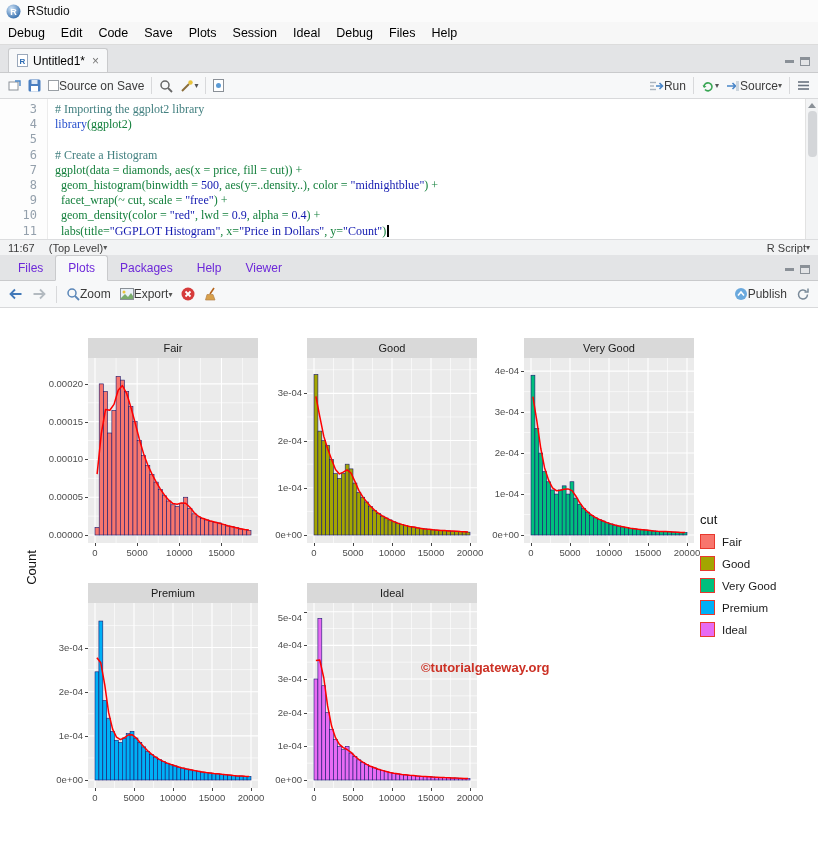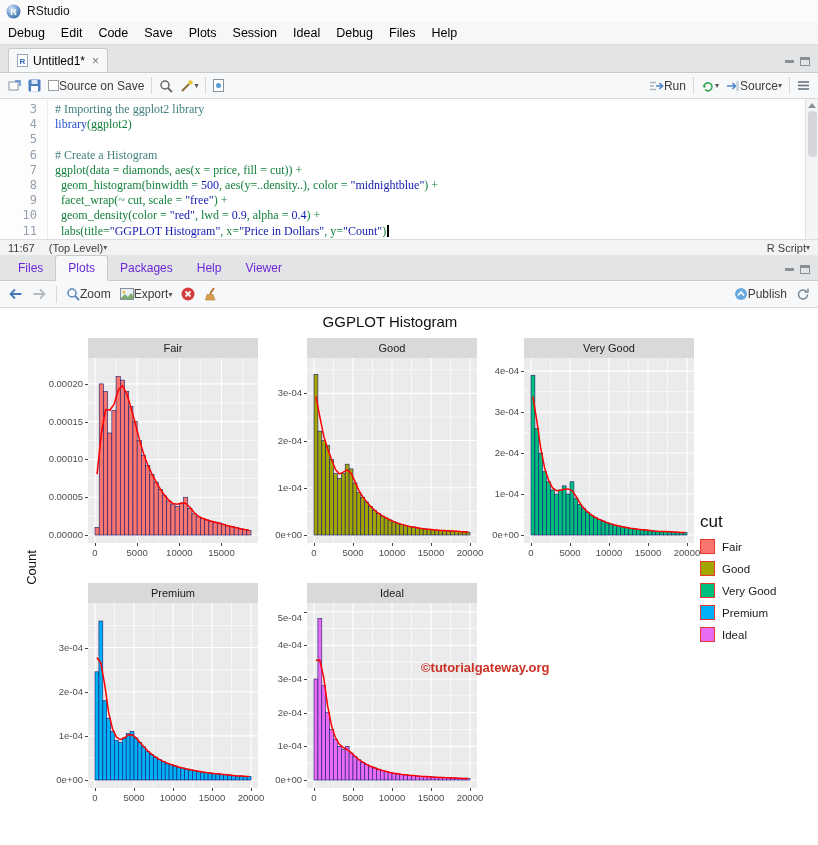--- a/index.html
+++ b/index.html
@@ -63,21 +63,21 @@
   .cell-0{left:38px;top:30px;}  .cell-1{left:257px;top:30px;}  .cell-2{left:474px;top:30px;}
   .cell-3{left:38px;top:275px;} .cell-4{left:257px;top:275px;}
   .strip{position:absolute;left:50px;top:0;width:170px;height:20px;background:#d9d9d9;
     display:flex;align-items:center;justify-content:center;font-size:11px;color:#1a1a1a;}
   .panel-svg{position:absolute;left:50px;top:20px;}
   .ytick{position:absolute;left:0;width:45px;text-align:right;font-size:9.5px;color:#4d4d4d;line-height:10px;}
   .ytickmark{position:absolute;left:47px;width:3px;height:1px;background:#444;}
   .xtick{position:absolute;top:209px;transform:translateX(-50%);font-size:9.5px;color:#4d4d4d;}
   .xtickmark{position:absolute;top:205px;width:1px;height:3px;background:#444;}
   .legend{position:absolute;left:700px;top:204px;}
-  .legend-title{font-size:17px;color:#111;margin-bottom:7px;}
+  .legend-title{font-size:13px;color:#111;margin-bottom:7px;}
   .legend-entry{display:flex;align-items:center;gap:7px;margin-bottom:7px;}
   .legend-key{width:15px;height:15px;border:1.5px solid #e8392e;display:inline-block;}
   .legend-label{font-size:11.5px;color:#1a1a1a;}
   .ylab{position:absolute;left:-4px;top:252px;width:70px;text-align:center;font-size:13px;color:#111;
     transform:rotate(-90deg);}
   .xlab{position:absolute;left:0;top:505px;width:780px;text-align:center;font-size:13px;color:#111;}
   .watermark{position:absolute;left:421px;top:352px;font-size:13px;font-weight:bold;color:#cc3125;}
 </style>
 </head>
 <body>
@@ -295,21 +295,20 @@
   </span>
   <span class="tbtn">
     <svg width="14" height="14">
       <path d="M11.5 7.5 a4.5 4.5 0 1 1-1.3-3.2" fill="none" stroke="#7a8a99" stroke-width="1.5"></path>
       <path d="M12 1.5 V5 H8.5" fill="none" stroke="#7a8a99" stroke-width="1.5"></path>
     </svg>
   </span>
 </div>
 
 <div class="figure">
-  <div class="fig-title">GGPLOT Histogram</div>
   <div class="facet-cell cell-0">
       <div class="strip">Fair</div>
       <svg width="170" height="185" class="panel-svg">
         <rect x="0" y="0" width="170" height="185" fill="#EBEBEB"></rect>
         <line x1="0" x2="170" y1="158.11111111111111" y2="158.11111111111111" stroke="#fff" stroke-width="0.6"></line>
         <line x1="0" x2="170" y1="120.33333333333334" y2="120.33333333333334" stroke="#fff" stroke-width="0.6"></line>
         <line x1="0" x2="170" y1="82.55555555555556" y2="82.55555555555556" stroke="#fff" stroke-width="0.6"></line>
         <line x1="0" x2="170" y1="44.77777777777777" y2="44.77777777777777" stroke="#fff" stroke-width="0.6"></line>
         <line x1="28.08108108108108" x2="28.08108108108108" y1="0" y2="185" stroke="#fff" stroke-width="0.6"></line>
         <line x1="70.24324324324326" x2="70.24324324324326" y1="0" y2="185" stroke="#fff" stroke-width="0.6"></line>

